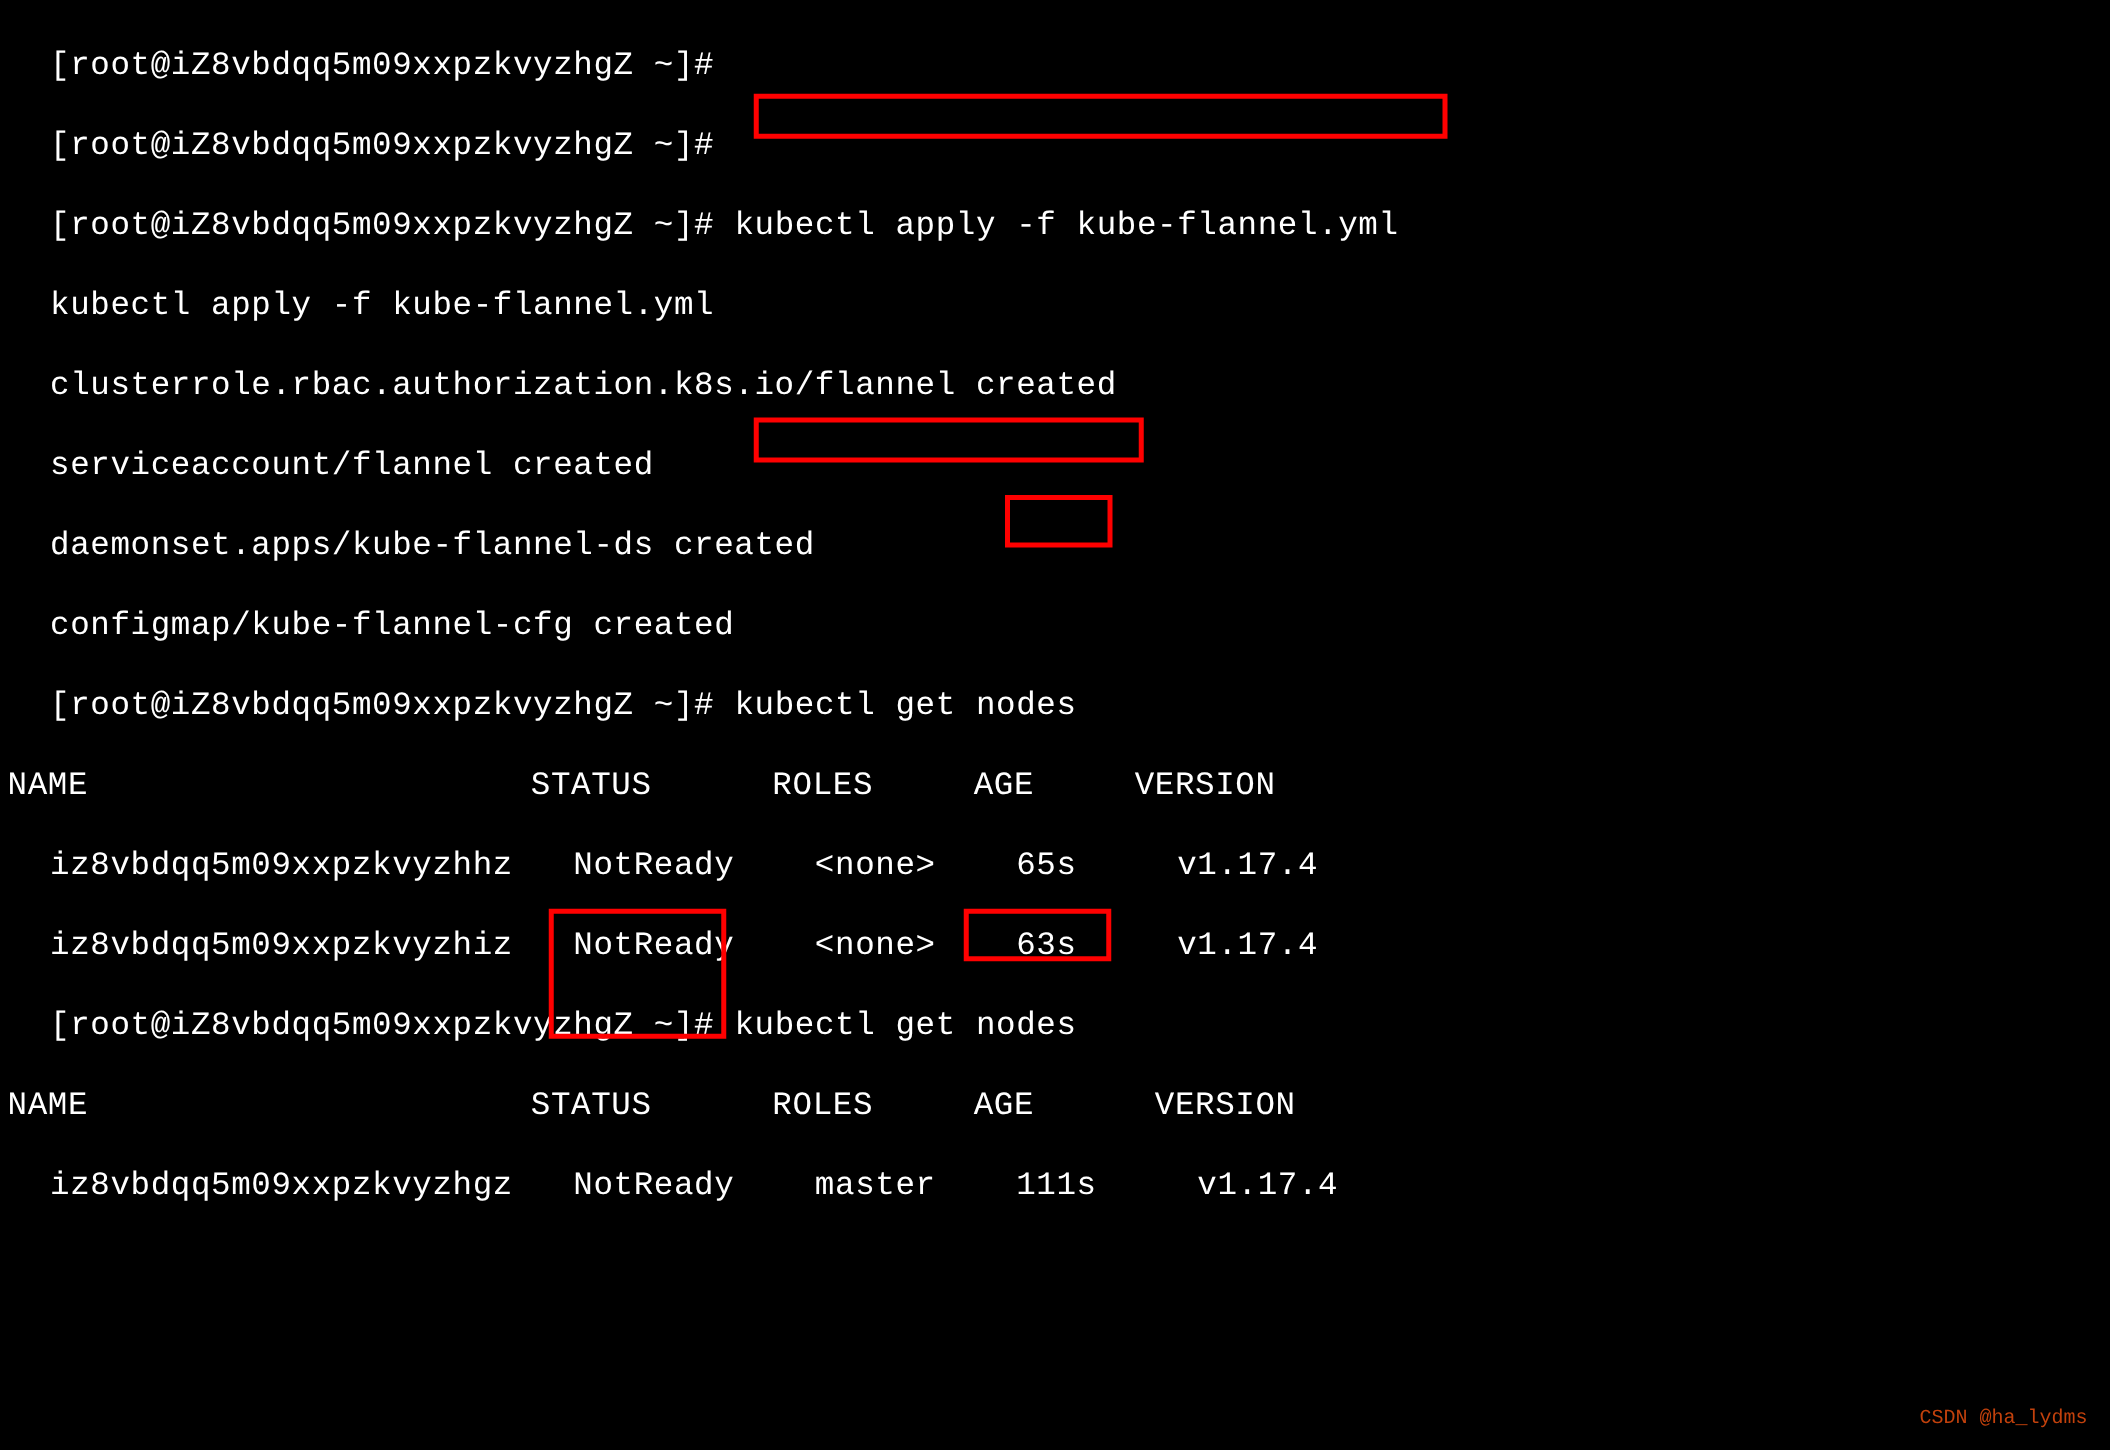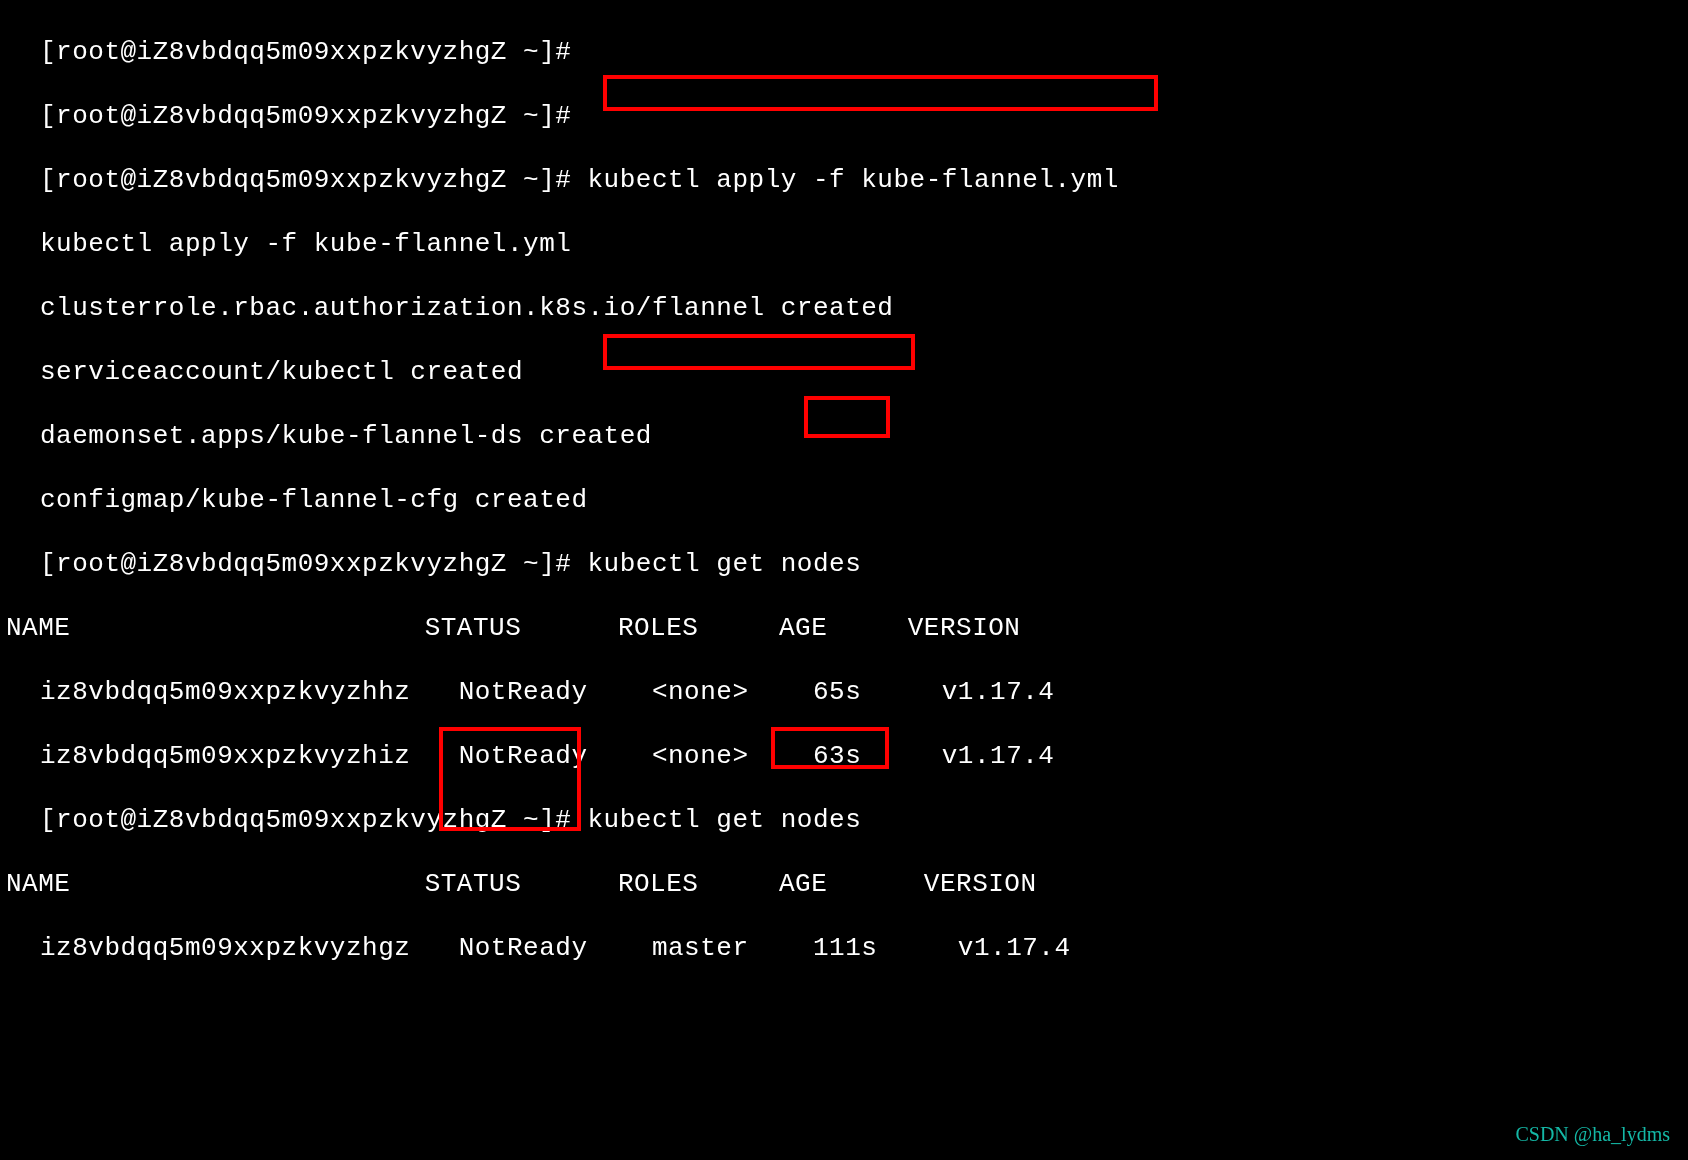--- a/index.html
+++ b/index.html
@@ -25,36 +25,36 @@
   .redbox {
     position: absolute;
     border: 4px solid #ff0000;
     box-sizing: border-box;
     pointer-events: none;
   }
   .watermark {
     position: absolute;
     bottom: 10px;
     right: 18px;
-    font-family: Liberation Serif, serif;
-    font-size: 20px;
-    color: #14b8a6;
+    font-family: Liberation Mono, monospace;
+    font-size: 16px;
+    color: #c2410c;
   }
   .pad-l { padding-left: 34px; }
 </style>
 </head>
 <body>
 
 <div class="term">
 <div class="line pad-l"><span>[root@iZ8vbdqq5m09xxpzkvyzhgZ ~]#</span></div>
 <div class="line pad-l"><span>[root@iZ8vbdqq5m09xxpzkvyzhgZ ~]#</span></div>
 <div class="line pad-l"><span>[root@iZ8vbdqq5m09xxpzkvyzhgZ ~]# </span><span>kubectl apply -f kube-flannel.yml</span></div>
 <div class="line pad-l"><span>kubectl apply -f kube-flannel.yml</span></div>
 <div class="line pad-l"><span>clusterrole.rbac.authorization.k8s.io/flannel created</span></div>
-<div class="line pad-l"><span>serviceaccount/kubectl created</span></div>
+<div class="line pad-l"><span>serviceaccount/flannel created</span></div>
 <div class="line pad-l"><span>daemonset.apps/kube-flannel-ds created</span></div>
 <div class="line pad-l"><span>configmap/kube-flannel-cfg created</span></div>
 <div class="line pad-l"><span>[root@iZ8vbdqq5m09xxpzkvyzhgZ ~]# </span><span>kubectl get nodes</span></div>
 <div class="line" id="t1h">NAME                      STATUS      ROLES     AGE     VERSION</div>
 <div class="line pad-l" id="t1r1">iz8vbdqq5m09xxpzkvyzhhz   NotReady    &lt;none&gt;    65s     v1.17.4</div>
 <div class="line pad-l" id="t1r2">iz8vbdqq5m09xxpzkvyzhiz   NotReady    &lt;none&gt;    63s     v1.17.4</div>
 <div class="line pad-l"><span>[root@iZ8vbdqq5m09xxpzkvyzhgZ ~]# </span><span>kubectl get nodes</span></div>
 <div class="line" id="t2h">NAME                      STATUS      ROLES     AGE      VERSION</div>
 <div class="line pad-l" id="t2r0">iz8vbdqq5m09xxpzkvyzhgz   NotReady    master    111s     v1.17.4</div>
 

